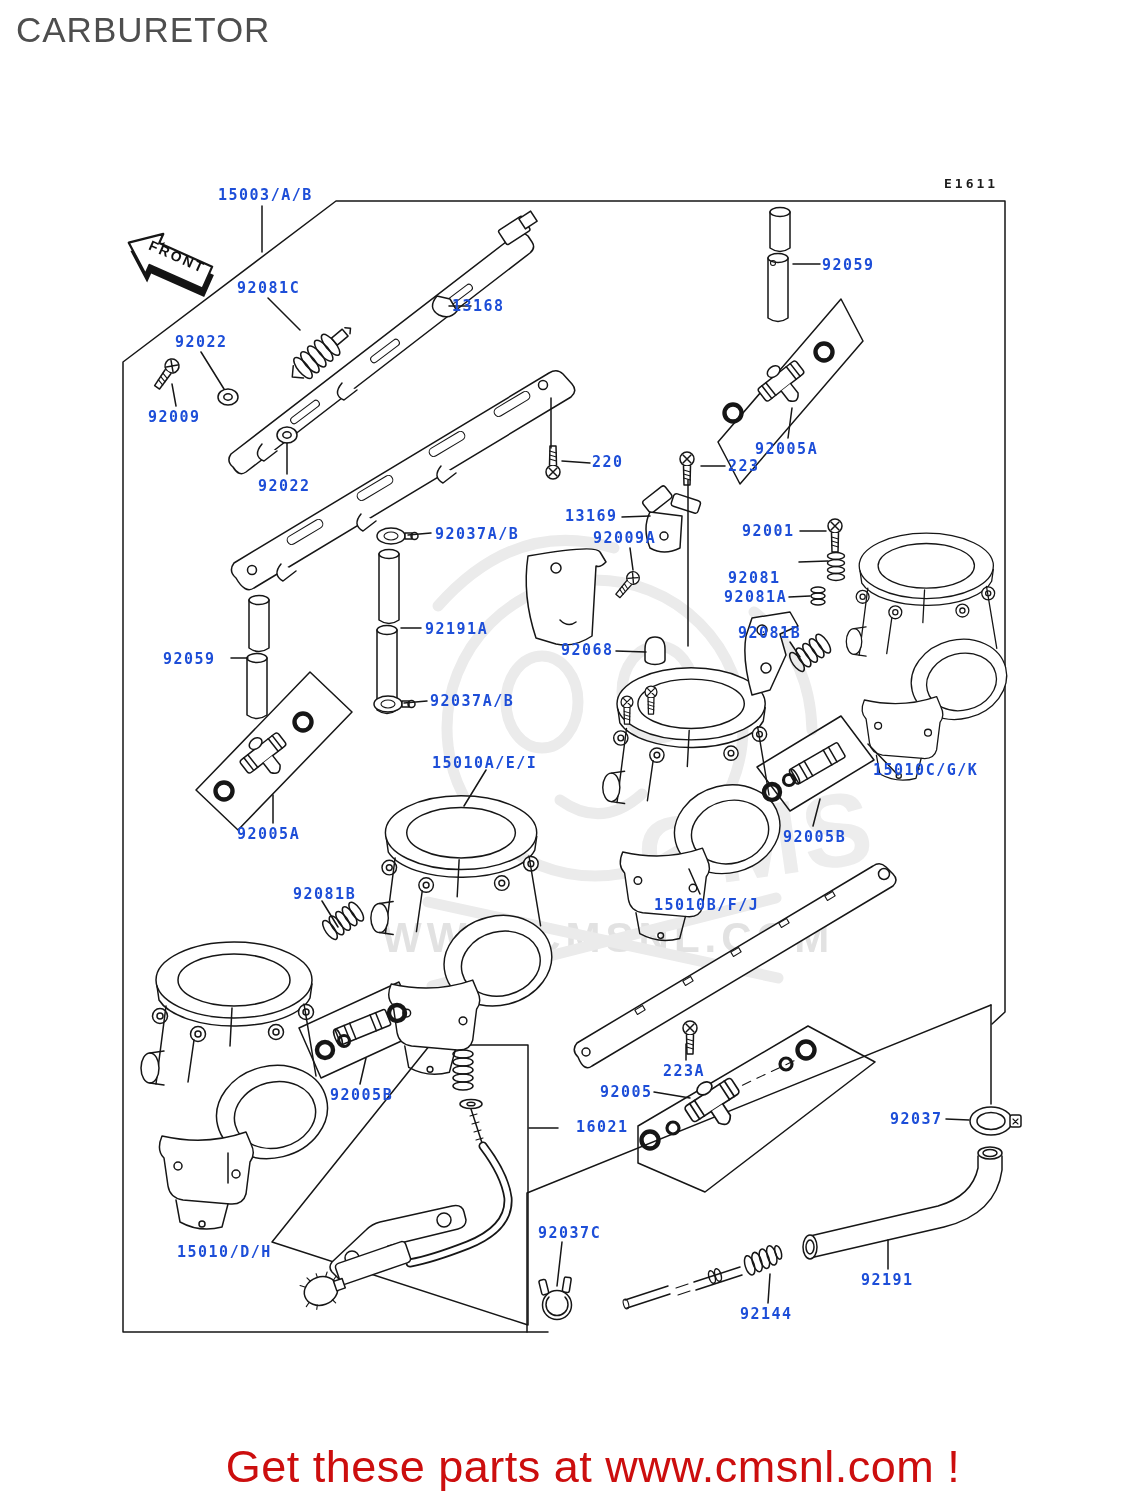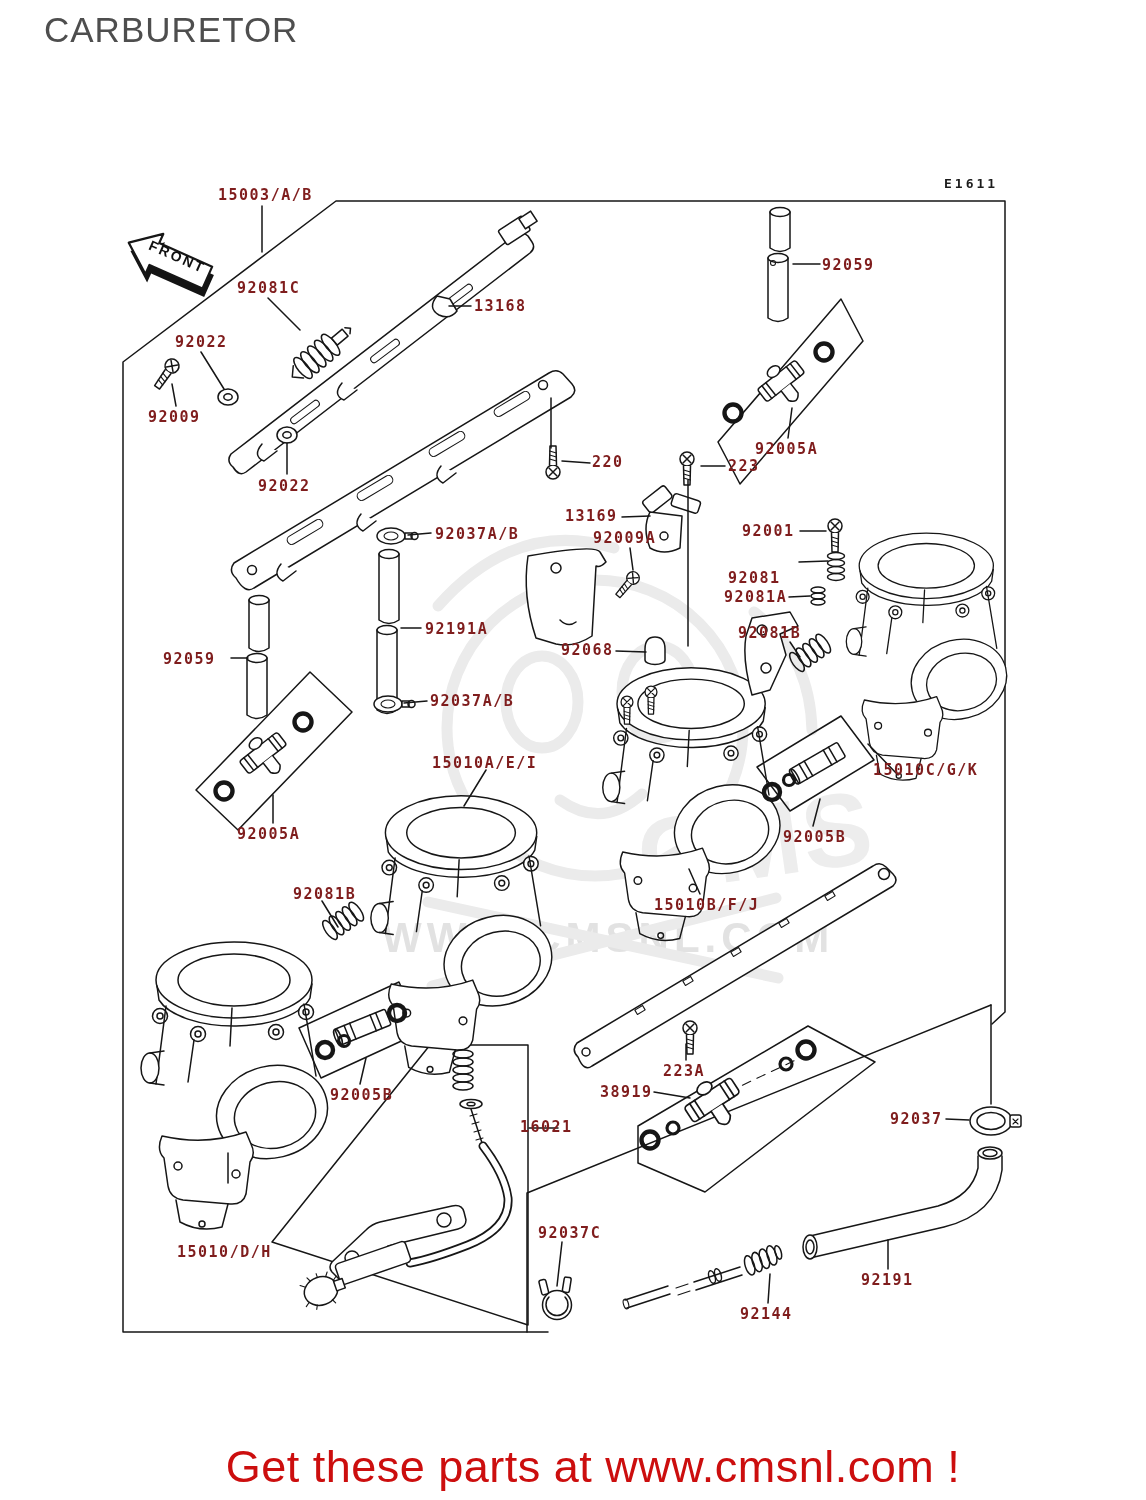--- a/index.html
+++ b/index.html
@@ -3,23 +3,23 @@
 <meta charset="utf-8">
 <style>
   html,body{margin:0;padding:0;background:#ffffff;}
   #stage{position:relative;width:1146px;height:1500px;background:#fff;overflow:hidden;
          font-family:"Liberation Sans",sans-serif;}
   
   .wm{position:absolute;z-index:0;white-space:nowrap;}
   #art{position:absolute;left:0;top:0;z-index:1;}
   .lbl,.hdr,.ftr{position:absolute;z-index:2;white-space:nowrap;}
   
-  .title{left:16px;top:10px;font-size:35px;font-weight:400;color:#4e4e4e;letter-spacing:1px;margin-left:28px;}
+  .title{left:16px;top:10px;font-size:35px;font-weight:400;color:#4e4e4e;letter-spacing:1px;}
   .code{left:944px;top:176px;font:700 13px "DejaVu Sans Mono",monospace;letter-spacing:3px;color:#1c1c1c;}
-  .plabel{font:700 15px "DejaVu Sans Mono",monospace;letter-spacing:1.5px;color:#7f1d1d;}
+  .plabel{font:700 15px "DejaVu Sans Mono",monospace;letter-spacing:1.5px;color:#1d4ed8;}
   .front-txt{left:153px;top:237px;font:700 14px "Liberation Sans",sans-serif;letter-spacing:2.5px;color:#101010;
              transform:rotate(24deg);transform-origin:0 0;}
   .wm-logo{left:630px;top:800px;font:700 104px "Liberation Sans",sans-serif;color:#ededed;
            transform:rotate(-8deg);transform-origin:0 0;letter-spacing:2px;}
   .wm-url{left:382px;top:914px;font:700 42px "Liberation Sans",sans-serif;color:#e2e2e2;letter-spacing:5px;}
   .ftr{left:0;right:0;top:1441px;text-align:center;font-size:45px;font-weight:400;color:#cc0e0e;letter-spacing:0.5px;margin-left:40px;}
   
   #art path,#art ellipse,#art circle,#art rect,#art polygon,#art polyline,#art line
       {stroke:#161616;stroke-width:1.5;fill:none;stroke-linecap:round;stroke-linejoin:round;}
   #art .f{fill:#ffffff;}
@@ -347,21 +347,21 @@
                M551,398 L551,448 M688,480 L688,646 M991,1005 L991,1104"></path>
     </g>
   </svg>
 
   <div class="hdr title">CARBURETOR</div>
   <div class="hdr code">E1611</div>
   <div class="hdr front-txt">FRONT</div>
 
   <div class="lbl plabel" style="left:218px;top:186px">15003/A/B</div>
   <div class="lbl plabel" style="left:237px;top:279px">92081C</div>
-  <div class="lbl plabel" style="left:474px;top:297px">13168</div>
+  <div class="lbl plabel" style="left:452px;top:297px">13168</div>
   <div class="lbl plabel" style="left:175px;top:333px">92022</div>
   <div class="lbl plabel" style="left:148px;top:408px">92009</div>
   <div class="lbl plabel" style="left:258px;top:477px">92022</div>
   <div class="lbl plabel" style="left:592px;top:453px">220</div>
   <div class="lbl plabel" style="left:728px;top:457px">223</div>
   <div class="lbl plabel" style="left:822px;top:256px">92059</div>
   <div class="lbl plabel" style="left:755px;top:440px">92005A</div>
   <div class="lbl plabel" style="left:565px;top:507px">13169</div>
   <div class="lbl plabel" style="left:593px;top:529px">92009A</div>
   <div class="lbl plabel" style="left:742px;top:522px">92001</div>
@@ -374,23 +374,23 @@
   <div class="lbl plabel" style="left:163px;top:650px">92059</div>
   <div class="lbl plabel" style="left:430px;top:692px">92037A/B</div>
   <div class="lbl plabel" style="left:432px;top:754px">15010A/E/I</div>
   <div class="lbl plabel" style="left:237px;top:825px">92005A</div>
   <div class="lbl plabel" style="left:293px;top:885px">92081B</div>
   <div class="lbl plabel" style="left:873px;top:761px">15010C/G/K</div>
   <div class="lbl plabel" style="left:783px;top:828px">92005B</div>
   <div class="lbl plabel" style="left:654px;top:896px">15010B/F/J</div>
   <div class="lbl plabel" style="left:330px;top:1086px">92005B</div>
   <div class="lbl plabel" style="left:177px;top:1243px">15010/D/H</div>
-  <div class="lbl plabel" style="left:520px;top:1118px">16021</div>
+  <div class="lbl plabel" style="left:576px;top:1118px">16021</div>
   <div class="lbl plabel" style="left:663px;top:1062px">223A</div>
-  <div class="lbl plabel" style="left:600px;top:1083px">38919</div>
+  <div class="lbl plabel" style="left:600px;top:1083px">92005</div>
   <div class="lbl plabel" style="left:890px;top:1110px">92037</div>
   <div class="lbl plabel" style="left:538px;top:1224px">92037C</div>
   <div class="lbl plabel" style="left:740px;top:1305px">92144</div>
   <div class="lbl plabel" style="left:861px;top:1271px">92191</div>
 
   <div class="ftr">Get these parts at www.cmsnl.com !</div>
 
 </div>
 
 </body></html>

